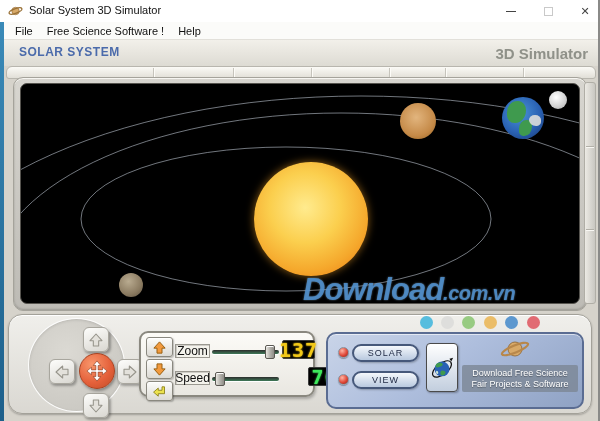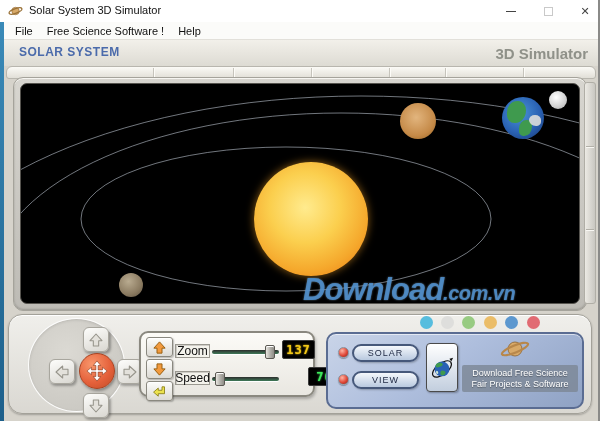--- a/index.html
+++ b/index.html
@@ -95,21 +95,21 @@
     border:1px solid #9a9890; box-shadow:inset 1px 1px 0 #cfcdc7; font-size:12px; color:#111;
     display:flex; align-items:center; justify-content:center; }
   .track { position:absolute; left:71px; width:67px; height:4px;
     background:linear-gradient(180deg,#2d2d2d,#3f7a58); border-radius:2px;
     box-shadow:0 1px 0 #fff; }
   .thumb { position:absolute; top:-5px; width:10px; height:14px; border-radius:2px;
     background:linear-gradient(90deg,#e8e6e0,#b5b3ad 50%,#8f8d87); border:1px solid #5a5852;
     box-shadow:inset 0 1px 0 #fff; }
   .led { position:absolute; left:141px; width:33px; height:19px; background:#000;
     border:1px solid #3a3a3a; border-radius:2px; display:flex; align-items:center; justify-content:center;
-    font-family:"DejaVu Sans Mono", monospace; font-weight:bold; font-size:12px; letter-spacing:1px;
+    font-family:"DejaVu Sans Mono", monospace; font-weight:bold; font-size:20px; letter-spacing:1px;
     text-shadow:0 0 2px currentColor; }
   
   .ad-panel { position:absolute; left:317px; top:17px; width:258px; height:77px; border-radius:10px;
     background:linear-gradient(145deg,#c9d4e8 0%, #aebedd 45%, #8fa2c4 100%);
     border:2px solid #5a6c92; box-shadow:inset 0 1px 0 rgba(255,255,255,.6); }
   .led-orb { position:absolute; left:10px; width:11px; height:11px; border-radius:50%;
     background:radial-gradient(circle at 35% 30%, #ffb4a4, #e04838 55%, #8e2017 100%);
     border:1px solid #8a8f9a; box-shadow:0 1px 1px rgba(0,0,0,.3); }
   .pill-btn { position:absolute; left:24px; width:67px; height:18px; border-radius:9px;
     background:linear-gradient(180deg,#f5f8fc,#b9c9df); border:2px solid #46587a;

